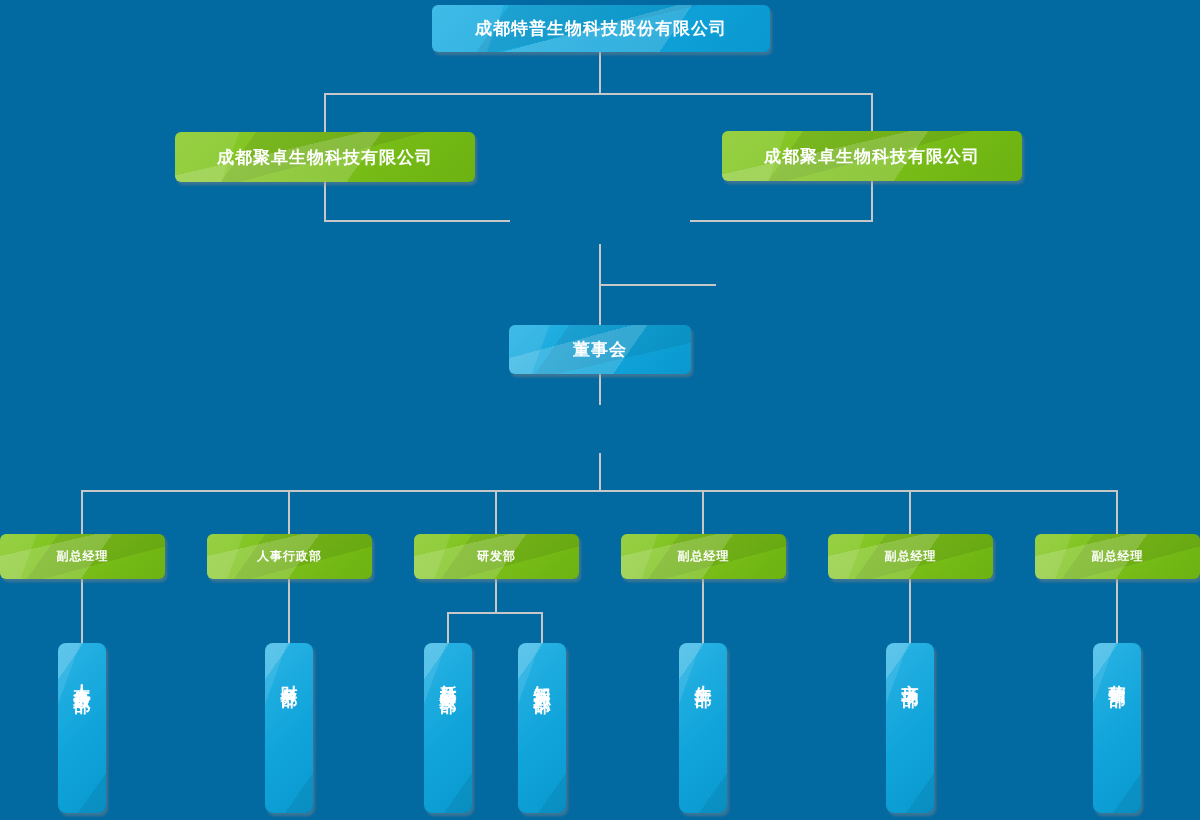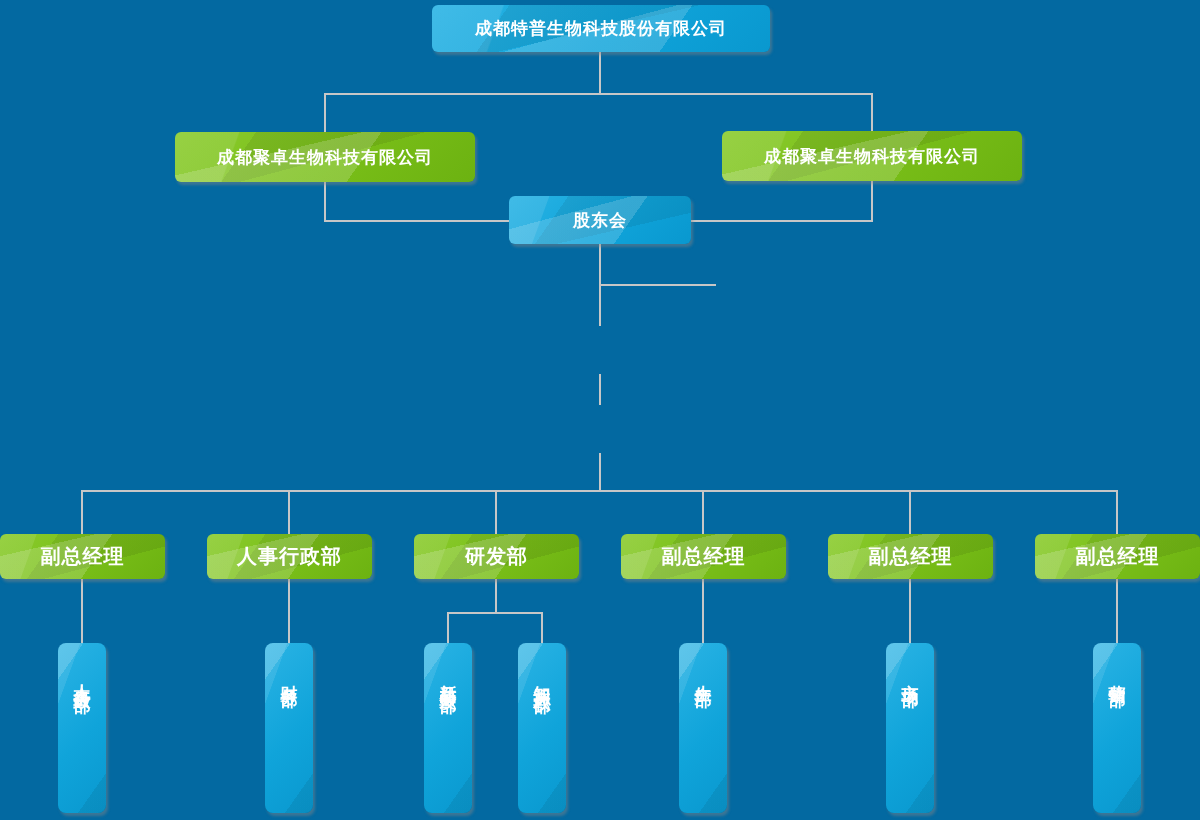--- a/index.html
+++ b/index.html
@@ -22,21 +22,21 @@
       linear-gradient(135deg, #2ab3e4 0%, #10a4da 55%, #0998cf 100%);
   }
   .green{
     background:
       conic-gradient(from 215deg at 70% -10%, rgba(255,255,255,0.17) 0 42deg, rgba(255,255,255,0) 42deg),
       conic-gradient(from 35deg at 14% 112%, rgba(0,0,0,0.08) 0 40deg, rgba(0,0,0,0) 40deg),
       linear-gradient(110deg, rgba(255,255,255,0.10) 0 20%, rgba(255,255,255,0) 20.5%),
       linear-gradient(135deg, #8bcc2e 0%, #79be18 55%, #6cb211 100%);
   }
   .lbl{font-size:17px;letter-spacing:1px;white-space:nowrap;}
-  .mgr .lbl{font-size:20px;}
+  .mgr .lbl{font-size:12px;}
   .dept{border-radius:8px;align-items:flex-start;box-sizing:border-box;padding-top:28px;}
   .dept .lbl{
     writing-mode:vertical-rl;text-orientation:upright;
     font-size:17px;letter-spacing:3px;
   }
 </style>
 </head>
 <body>
 
 <div class="canvas">
@@ -72,22 +72,22 @@
     <span class="lbl">成都特普生物科技股份有限公司</span>
   </div>
 
   <div class="box green" style="left:175px;top:132px;width:300px;height:50px">
     <span class="lbl">成都聚卓生物科技有限公司</span>
   </div>
   <div class="box green" style="left:722px;top:131px;width:300px;height:50px">
     <span class="lbl">成都聚卓生物科技有限公司</span>
   </div>
 
-  <div class="box blue" style="left:509px;top:196px;width:182px;height:48px">
-    <span class="lbl">股东会</span>
+  <div class="box blue" style="left:509px;top:325px;width:182px;height:49px">
+    <span class="lbl">董事会</span>
   </div>
 
   <div class="box green mgr" style="left:0px;top:534px;width:165px;height:45px">
     <span class="lbl">副总经理</span>
   </div>
   <div class="box green mgr" style="left:207px;top:534px;width:165px;height:45px">
     <span class="lbl">人事行政部</span>
   </div>
   <div class="box green mgr" style="left:414px;top:534px;width:165px;height:45px">
     <span class="lbl">研发部</span>

